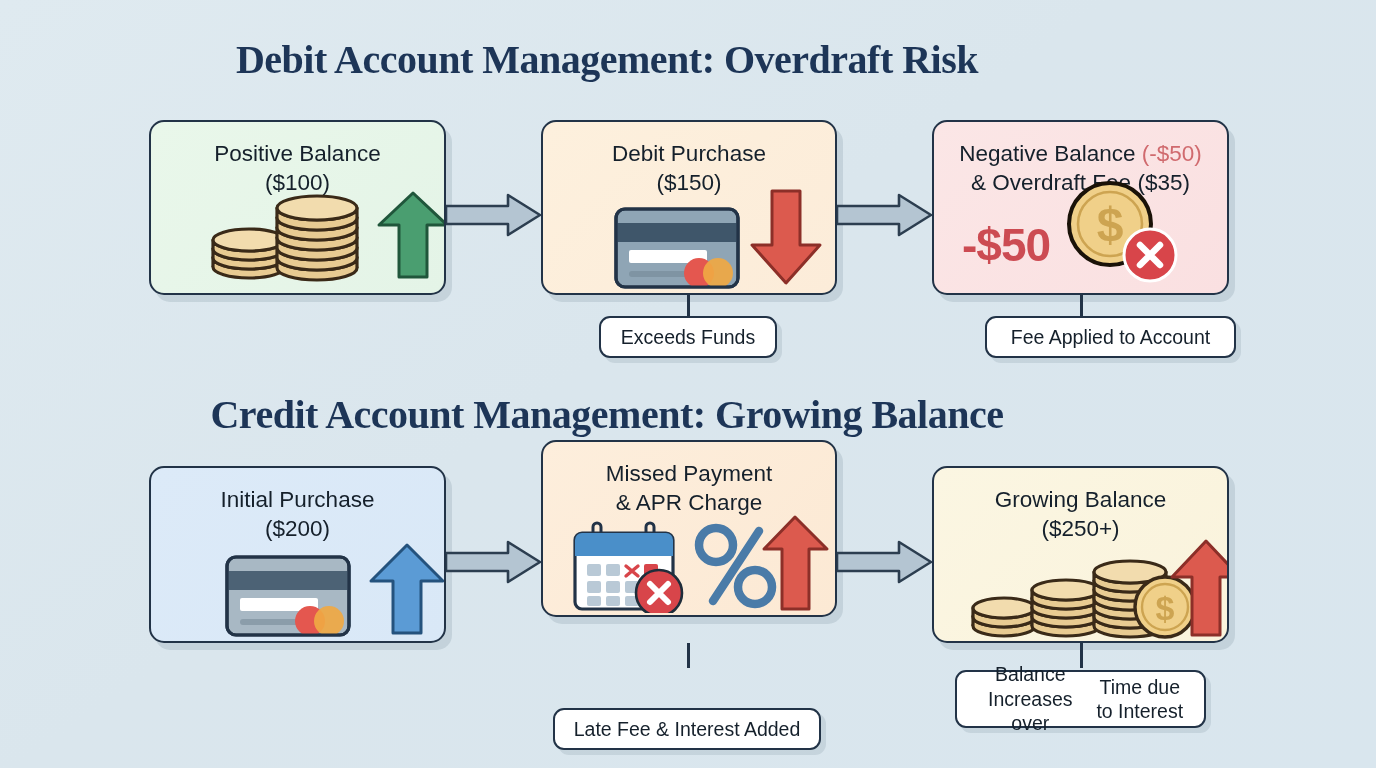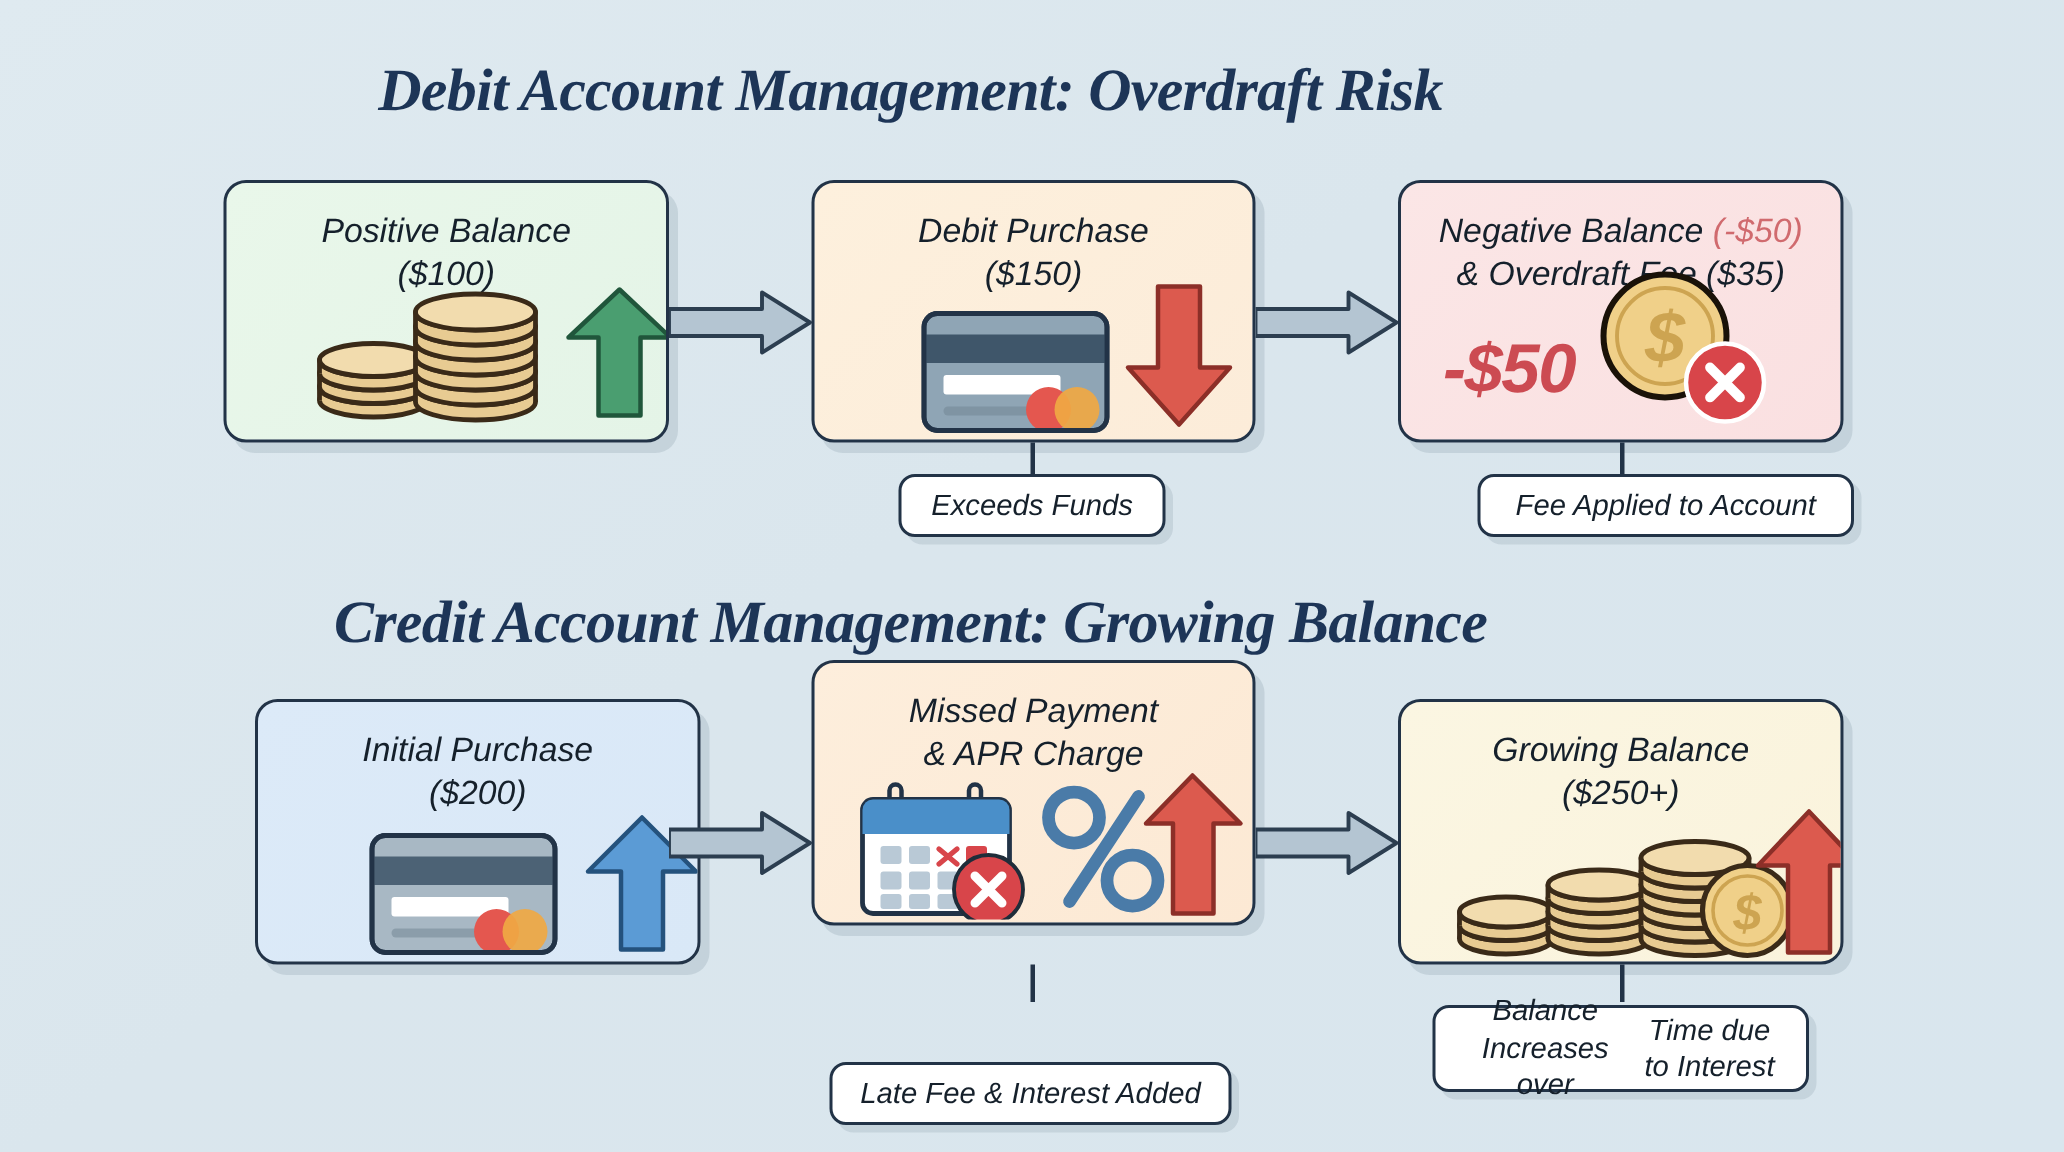--- a/index.html
+++ b/index.html
@@ -10,21 +10,20 @@
     width: 1376px;
     height: 768px;
     overflow: hidden;
     font-family: "Liberation Sans", sans-serif;
     background: linear-gradient(145deg, #dfeaf0 0%, #dae6ed 45%, #d9e6ee 100%);
   }
   #stage {
     position: relative;
     width: 1214px;
     height: 768px;
-    font-style: italic;
   }
 
   
   .section-title {
     position: absolute;
     width: 100%;
     text-align: center;
     font-family: "Liberation Serif", serif;
     font-weight: bold;
     color: #1d3557;
@@ -73,21 +72,21 @@
   .art svg { display: block; }
 
   
   #card-1 { left: 149px; top: 120px; width: 297px; height: 175px;
             background: linear-gradient(135deg,#e9f7ea 0%, #e4f4e7 100%); }
   #card-2 { left: 541px; top: 120px; width: 296px; height: 175px;
             background: linear-gradient(135deg,#fdf0dd 0%, #fcecd9 100%); }
   #card-3 { left: 932px; top: 120px; width: 297px; height: 175px;
             background: linear-gradient(135deg,#fbe6e6 0%, #fae0e1 100%); }
   #card-4 { left: 149px; top: 466px; width: 297px; height: 177px;
-            background: linear-gradient(135deg,#dceaf8 0%, #d9e8f7 100%); margin-left: 21px; }
+            background: linear-gradient(135deg,#dceaf8 0%, #d9e8f7 100%); }
   #card-5 { left: 541px; top: 440px; width: 296px; height: 177px;
             background: linear-gradient(135deg,#fdeedc 0%, #fce9d4 100%); }
   #card-6 { left: 932px; top: 466px; width: 297px; height: 177px;
             background: linear-gradient(135deg,#fbf6e2 0%, #faf3dc 100%); }
 
   
   .flow-arrow { position: absolute; }
 
   
   .stem {

